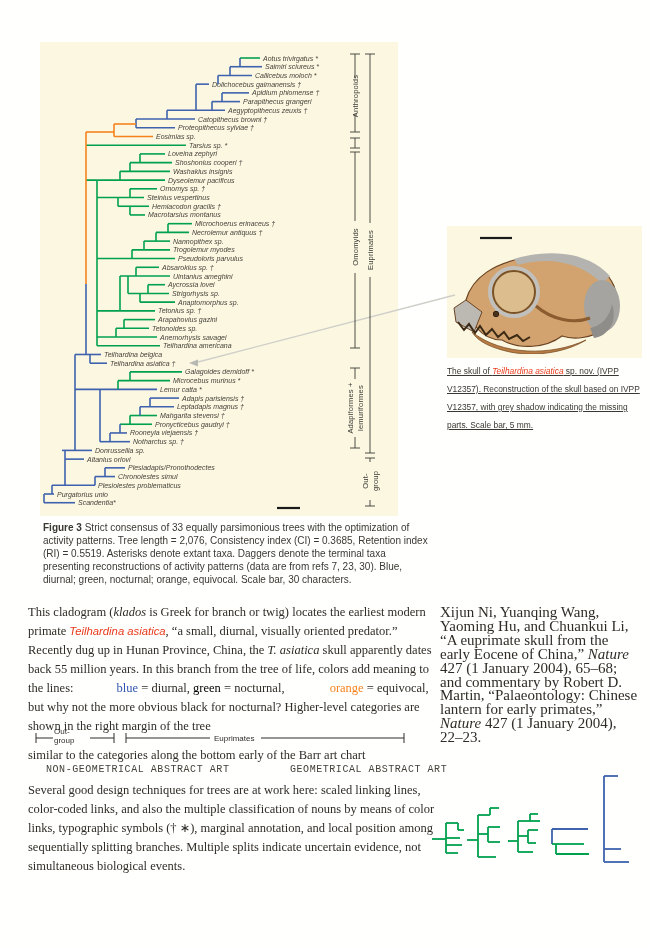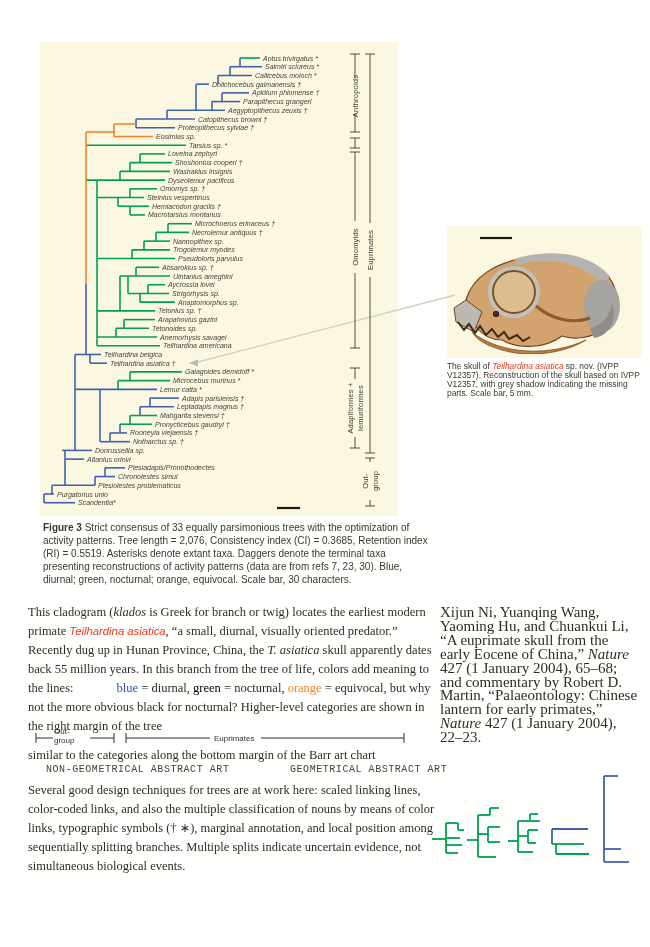--- a/index.html
+++ b/index.html
@@ -11,21 +11,21 @@
   #fig-svg{position:absolute;left:0;top:0;width:650px;height:947px;}
   .abs{position:absolute;}
   .caption{font-family:"Liberation Sans", sans-serif;font-size:10px;line-height:13px;color:#3a3833;}
   .caption .b{font-weight:bold;}
   .caption .redcap{color:#e8391b;font-style:italic;}
   .bodytext{font-size:12.5px;line-height:19px;color:#2f2c27;text-align:left;}
   .bodytext .i, .note .i{font-style:italic;}
   .bodytext .redsans{color:#e8391b;font-style:italic;font-family:"Liberation Sans", sans-serif;font-size:11.3px;}
   .bodytext .blue{color:#2f55b0;margin-left:40px;}
   .bodytext .green{color:#000000;}
-  .bodytext .orange{color:#f5821f;}
+  .bodytext .orange{color:#f5821f;margin-left:42px;}
   .note{font-size:15px;line-height:13.9px;color:#2f2c27;}
   .smallcaps{position:absolute;font-family:Liberation Mono, monospace;font-size:10px;letter-spacing:.55px;color:#45423c;}
   text{font-family:"Liberation Sans", sans-serif;}
   .tl{font-size:7px;font-style:italic;fill:#46433c;}
   .bl{font-size:7.5px;fill:#3b3a35;letter-spacing:.2px;}
   .idtxt{font-size:8px;fill:#2f2d2a;font-style:normal;}
 </style>
 </head>
 <body>
 
@@ -280,25 +280,25 @@
       <line x1="556" y1="844" x2="556" y2="854" stroke="#00a14e" stroke-width="1.8"></line>
       <line x1="556" y1="854" x2="589" y2="854" stroke="#00a14e" stroke-width="1.8"></line>
       <line x1="604" y1="776" x2="618" y2="776" stroke="#3f62ae" stroke-width="1.8"></line>
       <line x1="604" y1="776" x2="604" y2="862" stroke="#3f62ae" stroke-width="1.8"></line>
       <line x1="604" y1="849" x2="621" y2="849" stroke="#3f62ae" stroke-width="1.8"></line>
       <line x1="604" y1="862" x2="629" y2="862" stroke="#3f62ae" stroke-width="1.8"></line>
     </svg>
 
   <div class="abs caption" style="left:43px;top:521px;width:392px;"><span class="b">Figure 3</span><span> Strict consensus of 33 equally parsimonious trees with the optimization of activity patterns. Tree length = 2,076, Consistency index (CI) = 0.3685, Retention index (RI) = 0.5519. Asterisks denote extant taxa. Daggers denote the terminal taxa presenting reconstructions of activity patterns (data are from refs 7, 23, 30). Blue, diurnal; green, nocturnal; orange, equivocal. Scale bar, 30 characters.</span></div>
 
-  <div class="abs caption" style="left:447px;top:362px;width:194px;font-size:8.4px;line-height:9px;"><span>The skull of </span><span class="redcap">Teilhardina asiatica</span><span> sp. nov. (IVPP V12357). Reconstruction of the skull based on IVPP V12357, with grey shadow indicating the missing parts. Scale bar, 5 mm.</span></div>
+  <div class="abs caption" style="left:447px;top:362px;width:194px;font-size:8.4px;line-height:18px;text-decoration:underline;"><span>The skull of </span><span class="redcap">Teilhardina asiatica</span><span> sp. nov. (IVPP V12357). Reconstruction of the skull based on IVPP V12357, with grey shadow indicating the missing parts. Scale bar, 5 mm.</span></div>
 
   <div class="abs bodytext" style="left:28px;top:603px;width:412px;"><span>This cladogram (</span><span class="i">klados</span><span> is Greek for branch or twig) locates the earliest modern primate </span><span class="redsans">Teilhardina asiatica</span><span>, “a small, diurnal, visually oriented predator.” Recently dug up in Hunan Province, China, the </span><span class="i">T. asiatica</span><span> skull apparently dates back 55 million years. In this branch from the tree of life, colors add meaning to the lines: </span><span class="blue">blue</span><span> = diurnal, </span><span class="green">green</span><span> = nocturnal, </span><span class="orange">orange</span><span> = equivocal, but why not the more obvious black for nocturnal? Higher-level categories are shown in the right margin of the tree</span></div>
 
-  <div class="abs bodytext" style="left:28px;top:746px;width:412px;"><span>similar to the categories along the bottom margin of the Barr art chart</span></div>
+  <div class="abs bodytext" style="left:28px;top:746px;width:412px;"><span>similar to the categories along the bottom early of the Barr art chart</span></div>
 
   <div class="smallcaps" style="left:46px;top:764px;">NON-GEOMETRICAL ABSTRACT ART</div>
   <div class="smallcaps" style="left:262px;top:764px;margin-left:28px;">GEOMETRICAL ABSTRACT ART</div>
 
   <div class="abs bodytext" style="left:28px;top:781px;width:412px;"><span>Several good design techniques for trees are at work here: scaled linking lines, color-coded links, and also the multiple classification of nouns by means of color links, typographic symbols († ∗), marginal annotation, and local position among sequentially splitting branches. Multiple splits indicate uncertain evidence, not simultaneous biological events.</span></div>
 
   <div class="abs note" style="left:440px;top:606px;width:198px;"><span>Xijun Ni, Yuanqing Wang, Yaoming Hu, and Chuankui Li, “A euprimate skull from the early Eocene of China,” </span><span class="i">Nature</span><span> 427 (1 January 2004), 65–68; and commentary by Robert D. Martin, “Palaeontology: Chinese lantern for early primates,” </span><span class="i">Nature</span><span> 427 (1 January 2004), 22–23.</span></div>
 
 </div>
 

